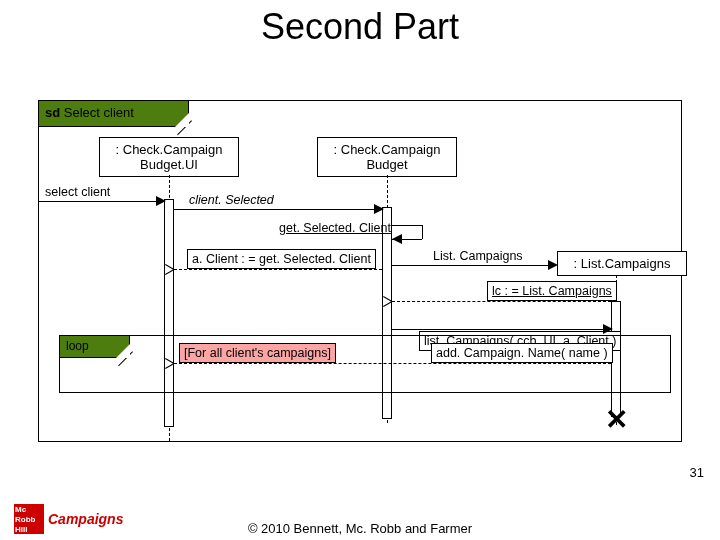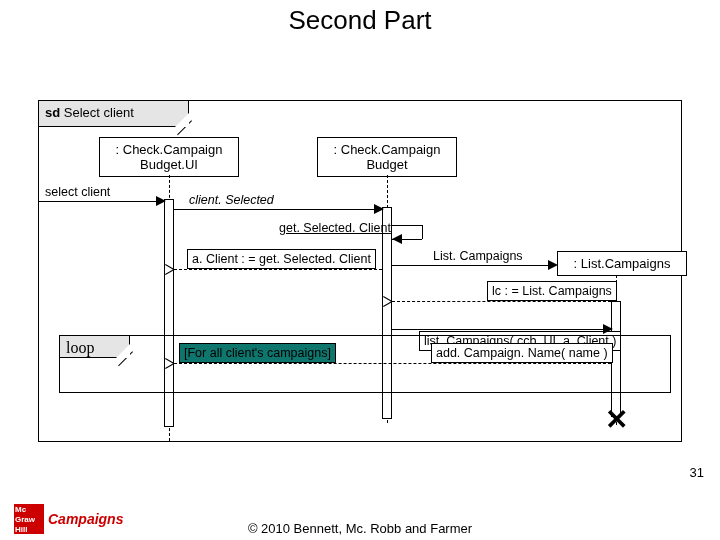--- a/index.html
+++ b/index.html
@@ -7,38 +7,38 @@
     padding: 0;
     width: 720px;
     height: 540px;
     font-family: Arial, Helvetica, sans-serif;
     background: #fff;
     position: relative;
     overflow: hidden;
   }
   .title {
     text-align: center;
-    font-size: 26px;
+    font-size: 36px;
     line-height: 1.15;
     padding-top: 6px;
     color: #000;
   }
   .frame {
     position: absolute;
     left: 38px;
     top: 100px;
     width: 644px;
     height: 342px;
     border: 1px solid #000;
     box-sizing: border-box;
   }
   .pentagon {
     position: absolute;
     left: 0; top: 0;
-    background: #e5e5e5;
+    background: #4d7c0f;
     height: 26px;
     border-right: 1px solid #000;
     border-bottom: 1px solid #000;
     padding: 4px 24px 5px 6px;
     font-size: 13px;
     box-sizing: border-box;
   }
   .pentagon .corner {
     position: absolute;
     right: -1px;
@@ -218,47 +218,47 @@
   <div class="arrow-head-l" style="left:353px; top:133px;"></div>
 
   <div class="msg" style="left:148px; top:148px; border:1px solid #000; padding:2px 4px; background:#fff;">a. Client : = get. Selected. Client</div>
   <div class="arrow-line dashed" style="left:135px; top:168px; width:208px;"></div>
   <div class="open-head-l" style="left:135px; top:163px;"></div>
 
   <div class="msg" style="left:394px; top:148px;">List. Campaigns</div>
   <div class="arrow-line" style="left:353px; top:164px; width:164px;"></div>
   <div class="arrow-head-r" style="left:509px; top:159px;"></div>
 
-  <div class="msg" style="left:448px; top:180px; border:1px solid #000; padding:2px 4px; background:#fff;">lc : = List. Campaigns</div>
+  <div class="msg" style="left:448px; top:180px; border:1px solid #000; padding:2px 4px; background:#fff;text-decoration:underline;">lc : = List. Campaigns</div>
   <div class="arrow-line dashed" style="left:353px; top:200px; width:219px;"></div>
   <div class="open-head-l" style="left:353px; top:195px;"></div>
 
   <div class="msg" style="left:380px; top:208px; border:1px solid #000; padding:2px 4px; background:#fff;margin-top:22px;">list. Campaigns( ccb. UI, a. Client )</div>
   <div class="arrow-line" style="left:353px; top:228px; width:219px;"></div>
   <div class="arrow-head-r" style="left:564px; top:223px;"></div>
 
   <div class="loop-frame" style="left:20px; top:234px; width:612px; height:58px;">
-    <div class="pentagon" style="width:70px; height:22px; font-size:16px; padding-top:3px;font-family:Liberation Serif, serif;">
+    <div class="pentagon" style="width:70px; height:22px; font-size:12px; padding-top:3px;">
       <span>loop</span>
       <div class="cornerline"></div>
       <div class="corner"></div>
     </div>
   </div>
 
-  <div class="msg" style="left:140px; top:242px; border:1px solid #000; padding:2px 4px; background:#0f766e;">[For all client's campaigns]</div>
+  <div class="msg" style="left:140px; top:242px; border:1px solid #000; padding:2px 4px; background:#fca5a5;">[For all client's campaigns]</div>
 
   <div class="msg" style="left:392px; top:242px; border:1px solid #000; padding:2px 4px; background:#fff;">add. Campaign. Name( name )</div>
   <div class="arrow-line dashed" style="left:135px; top:262px; width:437px;"></div>
   <div class="open-head-l" style="left:135px; top:257px;"></div>
 
   <div class="destroy" style="left:566px; top:302px;">✕</div>
 
 </div>
 
 <div class="pagenum">31</div>
 <div class="footer">© 2010 Bennett, Mc. Robb and Farmer</div>
 
 <div class="logo">
   <div class="logo-box" style="white-space:pre-line">Mc
-Graw
+Robb
 Hill</div>
   <div class="logo-text">Campaigns</div>
 </div>
 
 </body></html>

